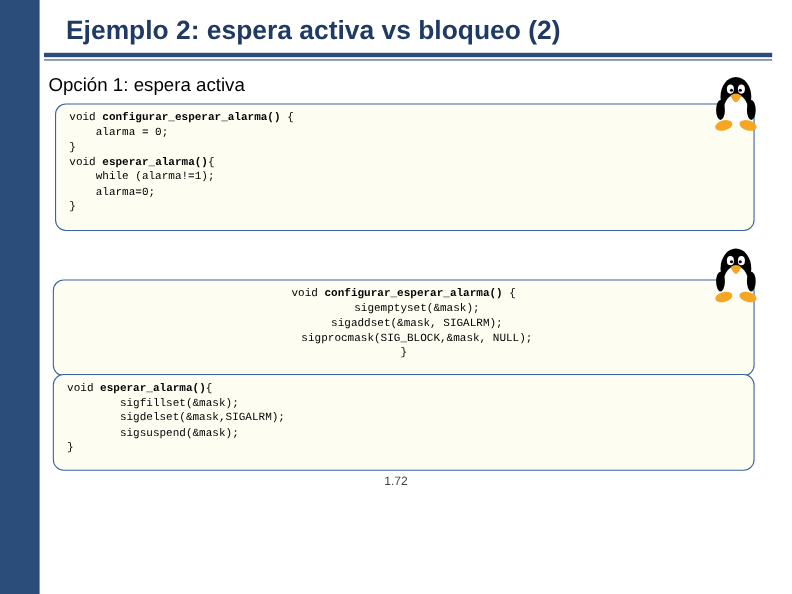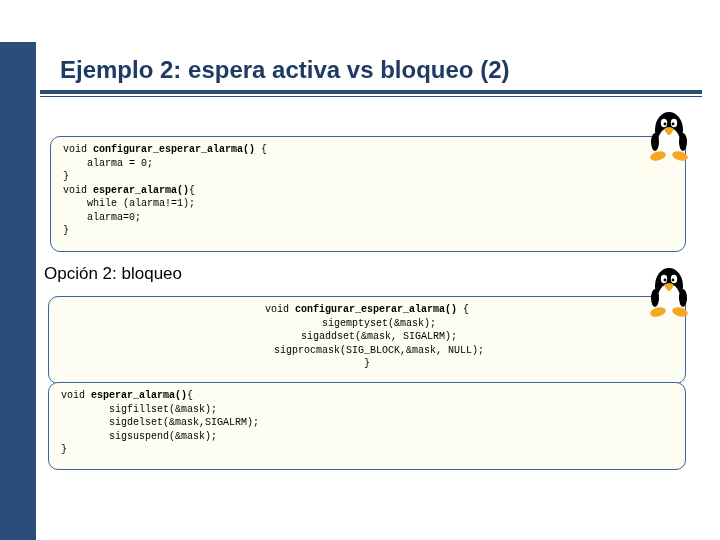--- a/index.html
+++ b/index.html
@@ -9,21 +9,20 @@
     height: 540px;
     background: #fff;
     font-family: Arial, Helvetica, sans-serif;
     overflow: hidden;
   }
   .slide {
     position: relative;
     width: 720px;
     height: 452px;
     box-sizing: border-box;
-    margin-top: 42px;
   }
   .sidebar {
     position: absolute;
     left: 0;
     top: 0;
     width: 36px;
     height: 540px;
     background: #2a4d7a;
   }
   .title {
@@ -88,20 +87,21 @@
 </head>
 <body>
 
 <div class="slide">
   <div class="sidebar"></div>
 
   <div class="title">Ejemplo 2: espera activa vs bloqueo (2)</div>
   <div class="title-line1"></div>
   <div class="title-line2"></div>
 
+  <div class="section-h" style="left:44px; top:68px;">Opción 1: espera activa</div>
 
   <div class="codebox" style="left:50px; top:94px; width:636px; height:116px;"><span><span>void </span><span class="fn">configurar_esperar_alarma()</span><span> {</span></span>
 <span>    alarma = 0;</span>
 <span>}</span>
 <span><span>void </span><span class="fn">esperar_alarma()</span><span>{</span></span>
 <span>    while (alarma!=1);</span>
 <span>    alarma=0;</span>
 <span>}</span></div>
 
   <div class="tux" style="left:646px; top:66px;">
@@ -113,21 +113,20 @@
       <circle cx="19" cy="16" r="1.4" fill="#000"></circle>
       <circle cx="27" cy="16" r="1.4" fill="#000"></circle>
       <path d="M18 21 Q23 17 28 21 Q25 27 23 27 Q21 27 18 21 Z" fill="#f5a623"></path>
       <ellipse cx="12" cy="48" rx="8" ry="4.5" fill="#f5a623" transform="rotate(-15 12 48)"></ellipse>
       <ellipse cx="34" cy="48" rx="8" ry="4.5" fill="#f5a623" transform="rotate(15 34 48)"></ellipse>
       <ellipse cx="9" cy="34" rx="4" ry="9" fill="#000"></ellipse>
       <ellipse cx="37" cy="34" rx="4" ry="9" fill="#000"></ellipse>
     </svg>
   </div>
 
-  <div class="section-h" style="left:44px; top:222px;">Opción 2: bloqueo</div>
 
   <div class="codebox" style="left:48px; top:254px; width:638px; height:88px;text-align:center;"><span><span>void </span><span class="fn">configurar_esperar_alarma()</span><span> {</span></span>
 <span>    sigemptyset(&amp;mask);</span>
 <span>    sigaddset(&amp;mask, SIGALRM);</span>
 <span>    sigprocmask(SIG_BLOCK,&amp;mask, NULL);</span>
 <span>}</span></div>
 
   <div class="tux" style="left:646px; top:222px;">
     <svg viewBox="0 0 46 56">
       <ellipse cx="23" cy="22" rx="14" ry="18" fill="#000"></ellipse>
@@ -143,13 +142,14 @@
       <ellipse cx="37" cy="34" rx="4" ry="9" fill="#000"></ellipse>
     </svg>
   </div>
 
   <div class="codebox" style="left:48px; top:340px; width:638px; height:88px;"><span><span>void </span><span class="fn">esperar_alarma()</span><span>{</span></span>
 <span>        sigfillset(&amp;mask);</span>
 <span>        sigdelset(&amp;mask,SIGALRM);</span>
 <span>        sigsuspend(&amp;mask);</span>
 <span>}</span></div>
 
+  <div class="pagenum">1.72</div>
 </div>
 
 </body></html>

